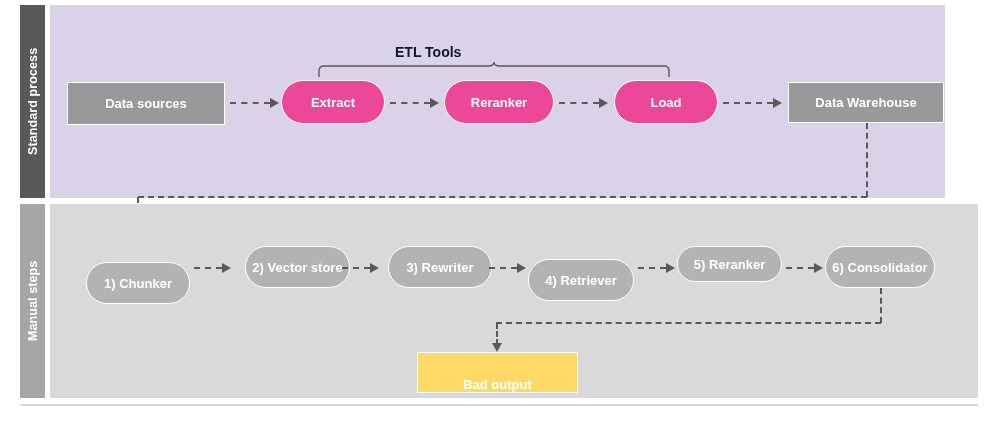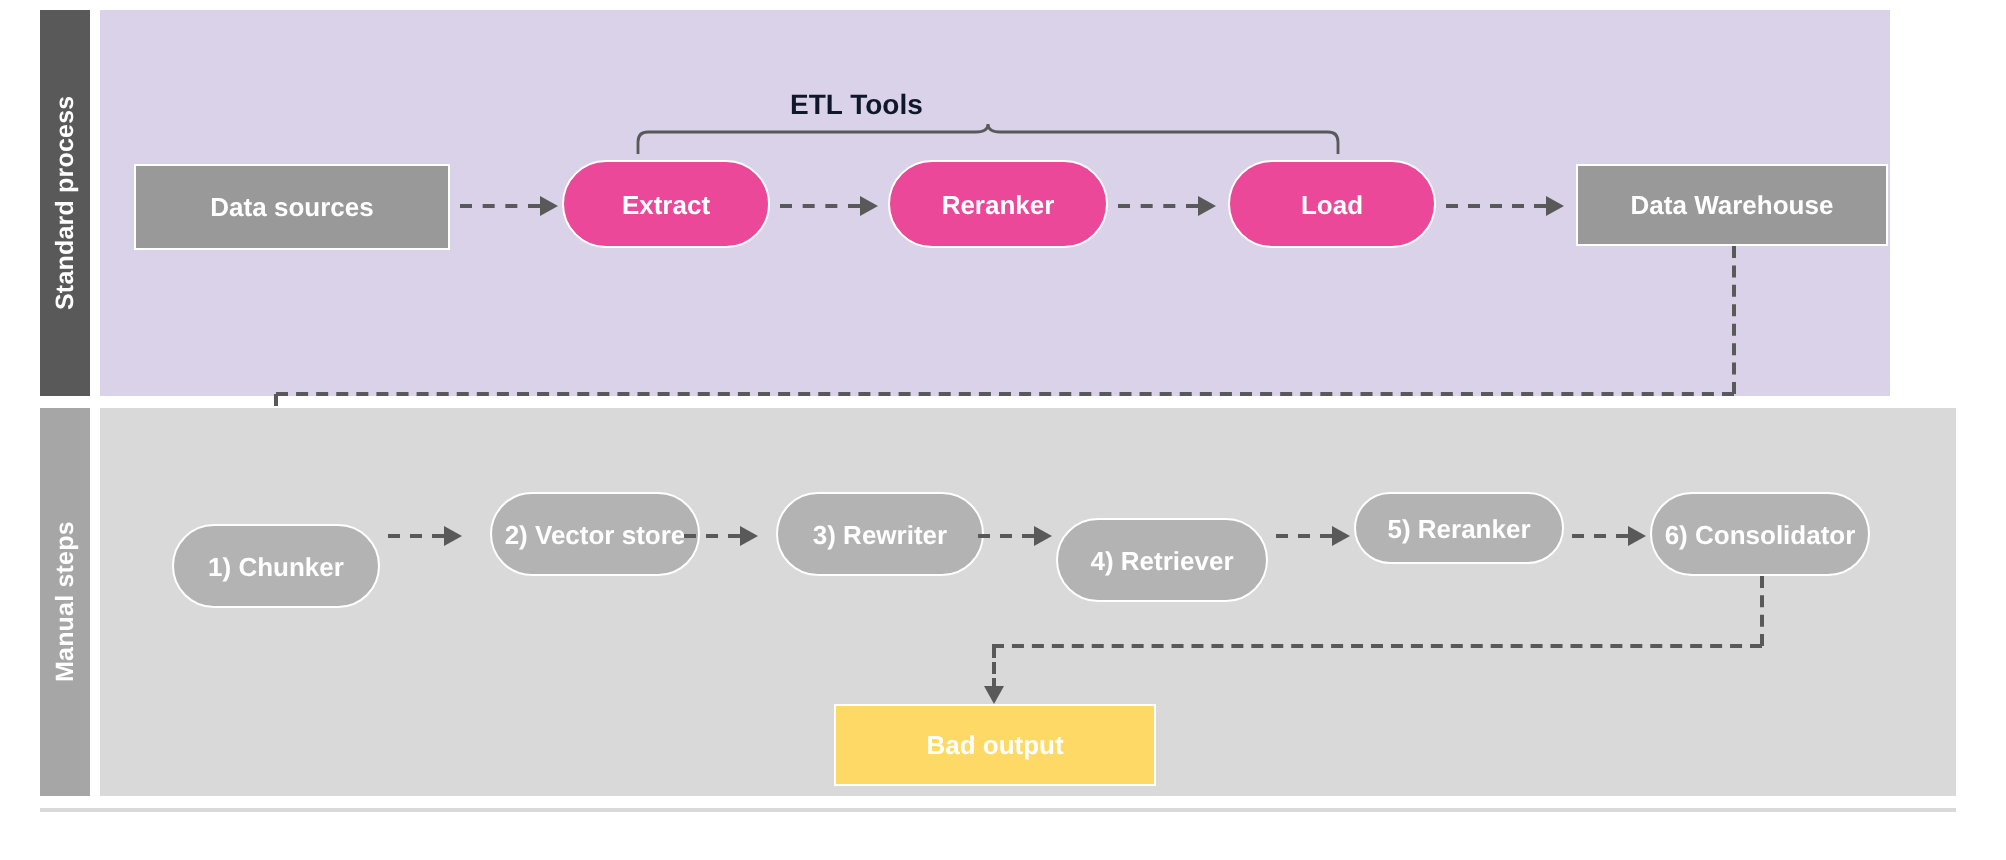--- a/index.html
+++ b/index.html
@@ -160,19 +160,19 @@
 
   <div class="abs node pill-grey" style="left:825px;top:246px;width:110px;height:42px;">
     <span>6) Consolidator</span>
   </div>
 
   <div class="abs dash-v" style="left:880px;top:288px;height:35px;"></div>
   <div class="abs dash-h" style="left:496px;top:322px;width:385px;"></div>
   <div class="abs dash-v" style="left:496px;top:323px;height:22px;"></div>
   <div class="abs arrow-d" style="left:492px;top:343px;"></div>
 
-  <div class="abs node box-yellow" style="left:417px;top:352px;width:161px;height:41px;">
+  <div class="abs node box-yellow" style="left:417px;top:352px;width:161px;height:41px;align-items:flex-end;">
     <span>Bad output</span>
   </div>
 
   <div class="abs bottom-rule" style="left:20px;top:404px;width:958px;"></div>
 
 </div>
 
 </body></html>

